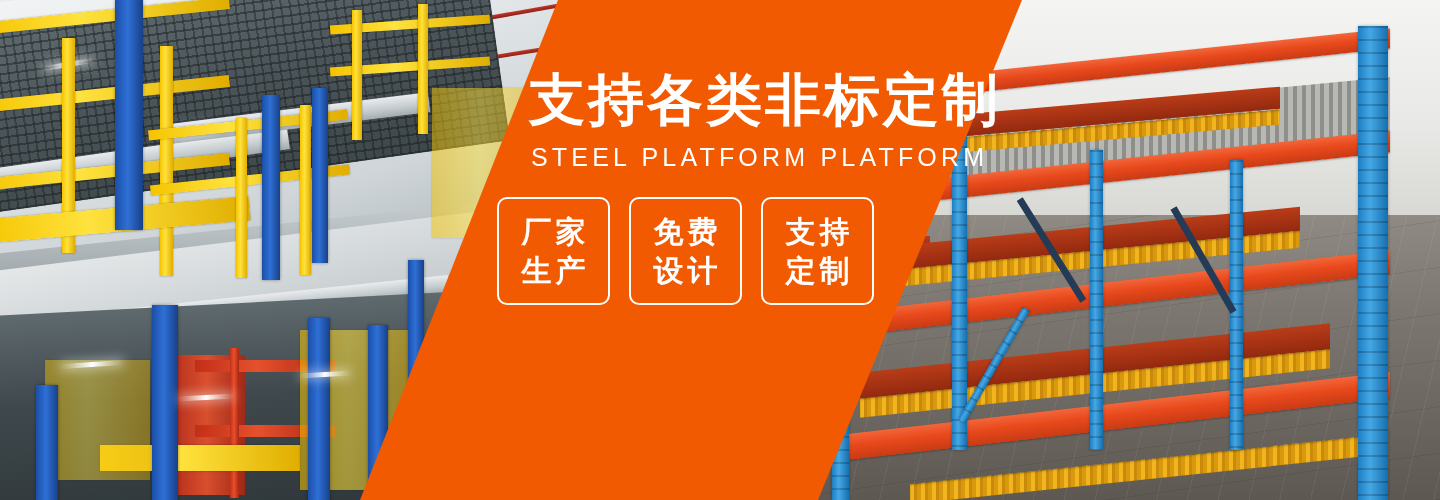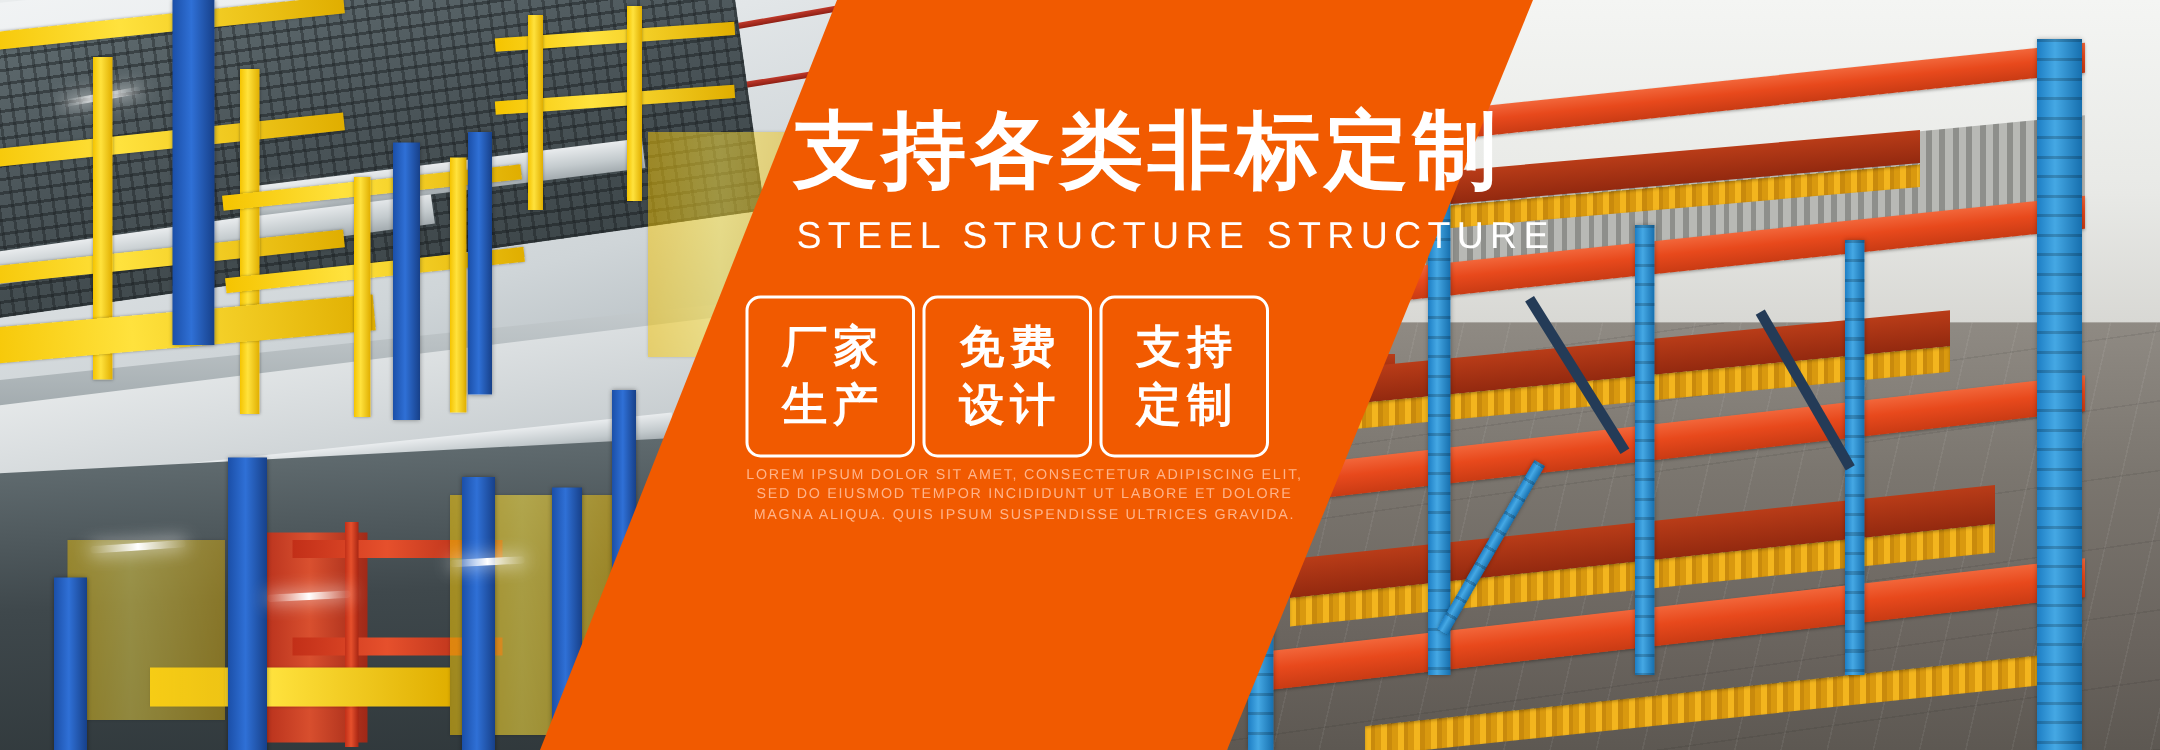--- a/index.html
+++ b/index.html
@@ -158,21 +158,21 @@
   }
   .subhead {
     position:absolute; left:531px; top:145px;
     width:440px;
     font-size:25px; color:#ffffff; letter-spacing:4.2px;
     line-height:1; white-space:nowrap;
   }
 
   .features {
     position:absolute; left:497px; top:197px;
-    display:flex; gap:5px;
+    display:flex; gap:19px;
   }
   .feature-box {
     width:113px; height:108px;
     border:2px solid #ffffff; border-radius:10px;
     display:flex; flex-direction:column;
     align-items:center; justify-content:center;
     gap:2px;
   }
   .feature-line {
     color:#ffffff; font-size:30px; font-weight:bold;
@@ -314,38 +314,37 @@
     <div class="rack-dark" style="left:288px;top:190px;width:7px;height:120px;transform:rotate(-32deg);"></div>
     <div class="rack-dark" style="left:440px;top:200px;width:7px;height:120px;transform:rotate(-30deg);"></div>
   </div>
 
   <div class="orange-panel"></div>
 
   <div class="content">
 
     <div class="headline">支持各类非标定制</div>
 
-    <div class="subhead">STEEL STRUCTURE STRUCTURE</div>
+    <div class="subhead">STEEL PLATFORM PLATFORM</div>
 
     <div class="features">
 
       <div class="feature-box">
         <div class="feature-line">厂家</div>
         <div class="feature-line">生产</div>
       </div>
 
       <div class="feature-box">
         <div class="feature-line">免费</div>
         <div class="feature-line">设计</div>
       </div>
 
       <div class="feature-box">
         <div class="feature-line">支持</div>
         <div class="feature-line">定制</div>
       </div>
 
     </div>
 
-    <div class="lorem">Lorem ipsum dolor sit amet, consectetur adipiscing elit, sed do eiusmod tempor incididunt ut labore et dolore magna aliqua. Quis ipsum suspendisse ultrices gravida.</div>
 
 
   </div>
 </div>
 
 </body></html>

